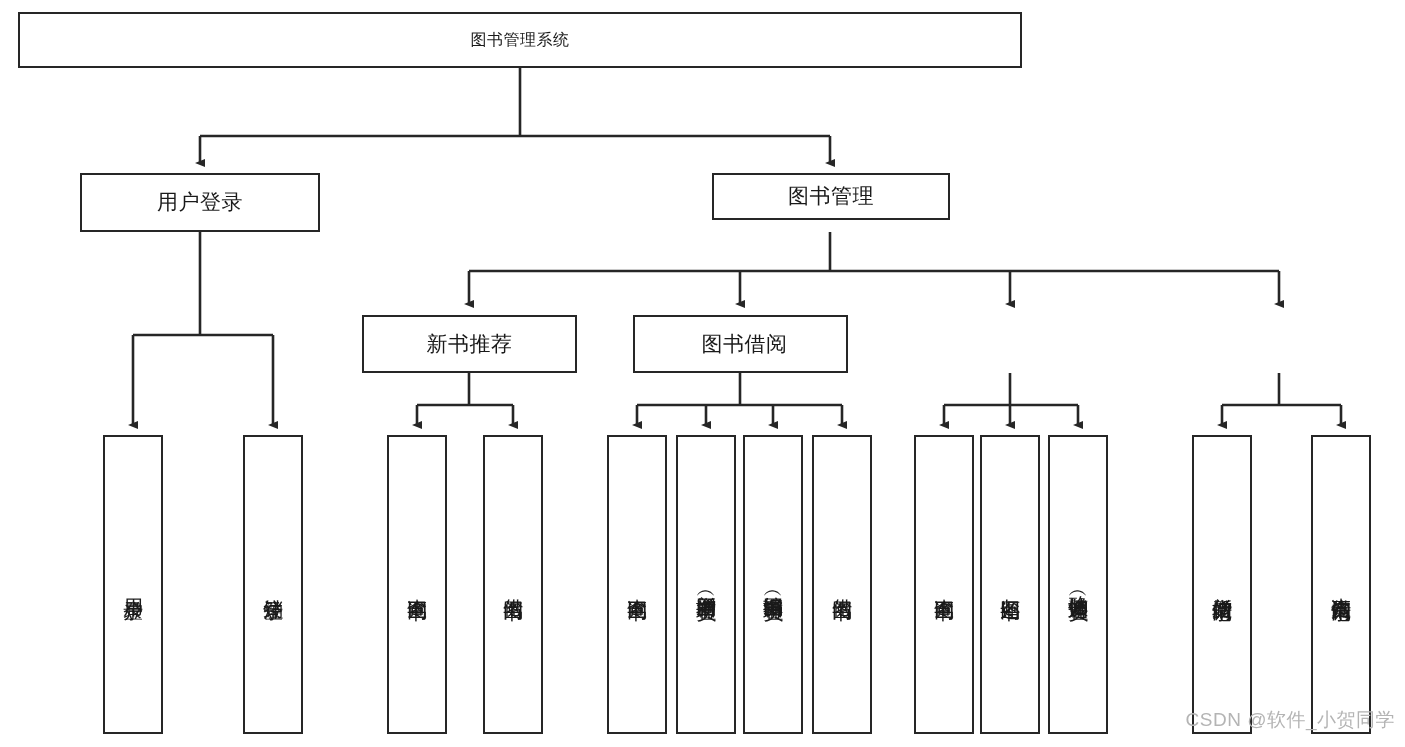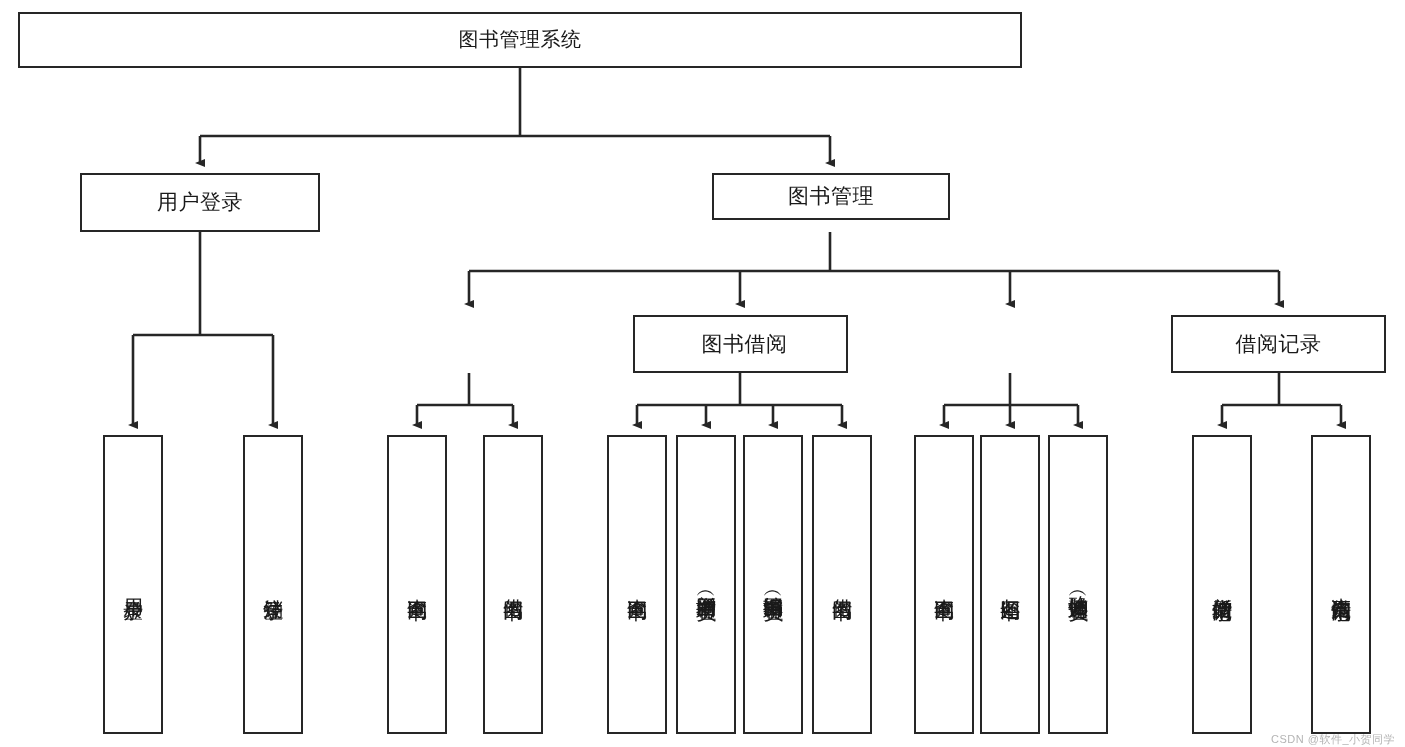--- a/index.html
+++ b/index.html
@@ -49,27 +49,27 @@
     padding: 6px 0;
     align-items: center;
     justify-content: center;
   }
   .node.vert .vtext {
     writing-mode: vertical-rl;
     text-orientation: upright;
     white-space: nowrap;
   }
   .node.title {
-    font-size: 20px;
+    font-size: 16px;
   }
   .watermark {
     position: absolute;
     right: 10px;
-    bottom: 0;
-    font-size: 11px;
+    bottom: 14px;
+    font-size: 19px;
     color: #b4b4b4;
     letter-spacing: 0.5px;
     white-space: nowrap;
   }
 </style>
 </head>
 <body>
 
 <div id="canvas">
 
@@ -121,22 +121,22 @@
       <path d="M1222,405 L1222,425" marker-end="url(#arrow)"></path>
       <path d="M1341,405 L1341,425" marker-end="url(#arrow)"></path>
     </g>
   </svg>
 
   <div class="node horiz title" style="left:18px; top:12px; width:1004px; height:56px;">图书管理系统</div>
 
   <div class="node horiz" style="left:80px; top:173px; width:240px; height:59px;">用户登录</div>
   <div class="node horiz" style="left:712px; top:173px; width:238px; height:47px;">图书管理</div>
 
+  <div class="node horiz" style="left:362px; top:315px; width:215px; height:58px;">新书推荐</div>
   <div class="node horiz" style="left:633px; top:315px; width:215px; height:58px;padding-left:8px;">图书借阅</div>
-  <div class="node horiz" style="left:1171px; top:315px; width:215px; height:58px;">借阅记录</div>
 
   <div class="node vert" style="left:103px; top:435px; width:60px; height:299px;">
     <span class="vtext">用户登录</span>
   </div>
   <div class="node vert" style="left:243px; top:435px; width:60px; height:299px;">
     <span class="vtext">注销登录</span>
   </div>
 
   <div class="node vert" style="left:387px; top:435px; width:60px; height:299px;">
     <span class="vtext">查询图书</span>

